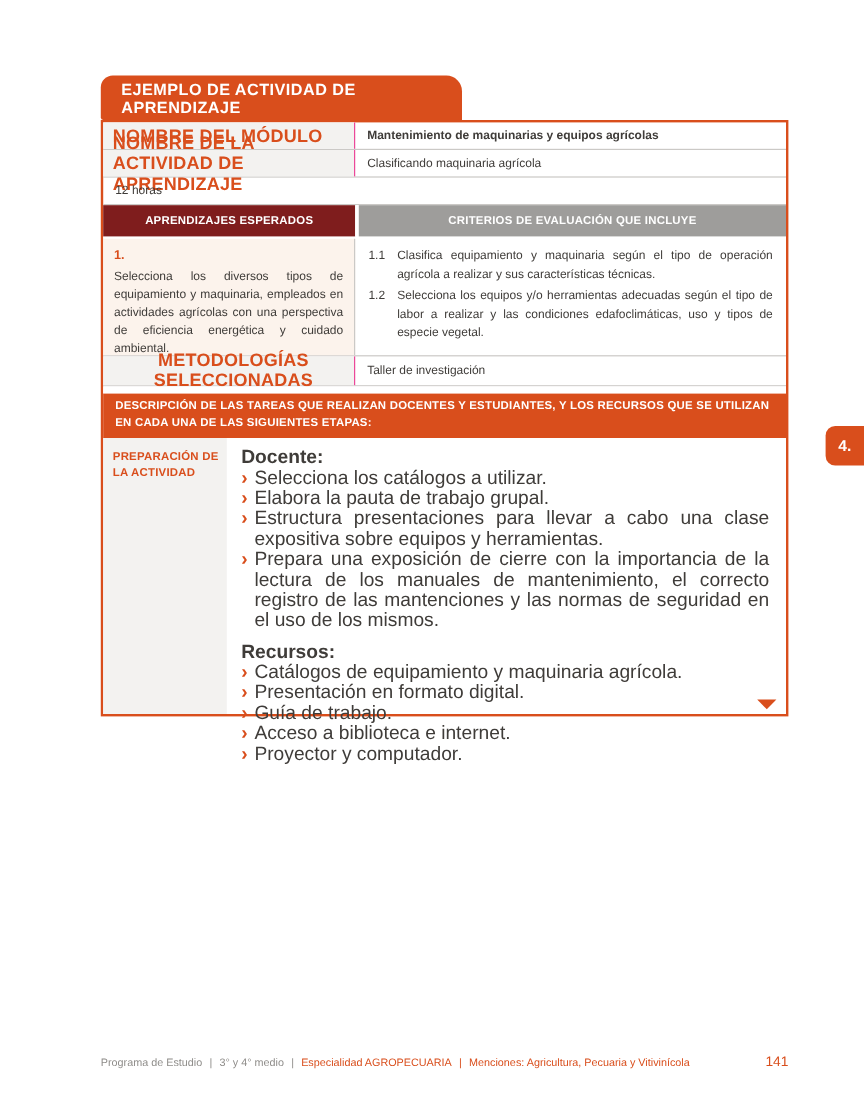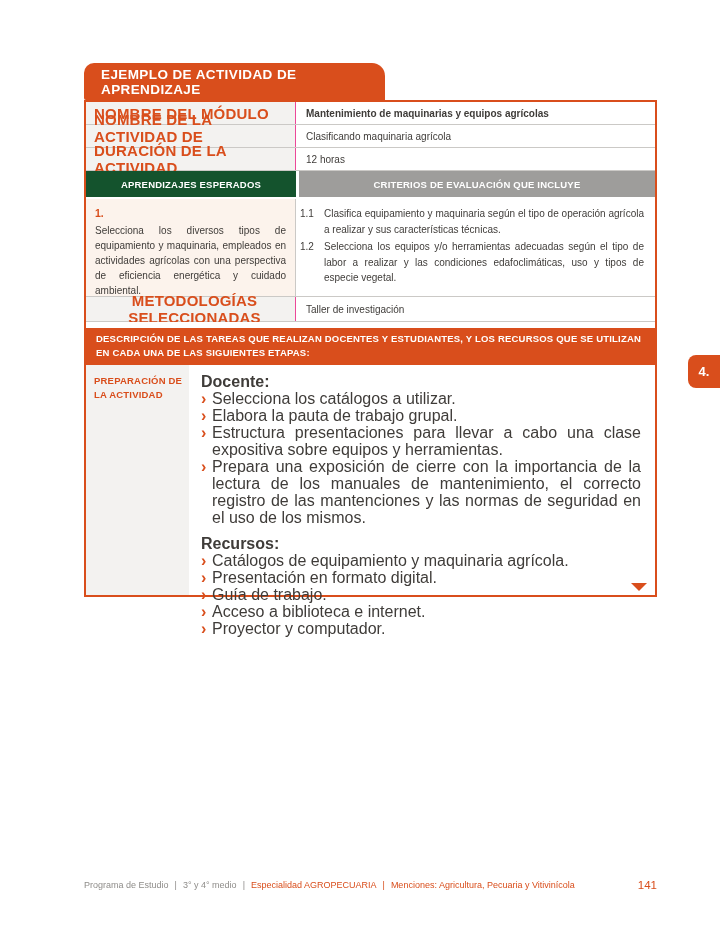--- a/index.html
+++ b/index.html
@@ -41,39 +41,39 @@
     color:#d94e1c;font-size:15px;font-weight:bold;letter-spacing:0.2px;
     display:flex;align-items:center;padding-left:8px;
   }
   .info-value{
     flex:1;display:flex;align-items:center;padding-left:10px;font-size:10px;
   }
   .info-value.bold{font-weight:bold;}
 
   .head-row{height:28px;border-bottom:2px solid #ffffff;}
   .head-left{
-    width:210px;flex:0 0 210px;background:#14532d;color:#fff;
+    width:210px;flex:0 0 210px;background:#7f1d1d;color:#fff;
     font-size:9.5px;font-weight:bold;letter-spacing:0.2px;
     display:flex;align-items:center;justify-content:center;text-align:left;
   }
   .head-gap{width:3px;flex:0 0 3px;background:#ffffff;}
   .head-right{
     flex:1;background:#9e9d9b;color:#fff;
     font-size:9.5px;font-weight:bold;letter-spacing:0.2px;
     display:flex;align-items:center;justify-content:center;text-align:center;
   }
 
   .content-row{height:98px;border-bottom:1px solid #cbc9c6;}
   .learning-cell{
     width:210px;flex:0 0 210px;background:#fcf3ec;border-right:1px solid #cbc9c6;
     padding:7px 9px;font-size:10px;line-height:1.5;
   }
   .learn-num{color:#d94e1c;font-weight:bold;font-size:10.5px;margin-bottom:1px;}
   .learn-text{text-align:justify;}
-  .criteria-cell{flex:1;padding:7px 11px 7px 4px;font-size:10px;line-height:1.55;}
+  .criteria-cell{flex:1;padding:7px 11px 7px 11px;font-size:10px;line-height:1.55;}
   .crit-item{display:flex;margin-bottom:2px;}
   .crit-num{flex:0 0 24px;}
   .crit-text{flex:1;text-align:justify;}
 
   .metodo-row{height:25px;border-bottom:1px solid #cbc9c6;text-align:center;}
 
   .spacer-row{height:6px;background:#ffffff;}
 
   .band{
     background:#d94e1c;color:#ffffff;
@@ -133,21 +133,20 @@
       <div class="cell info-label">NOMBRE DEL MÓDULO</div>
       <div class="cell info-value bold">Mantenimiento de maquinarias y equipos agrícolas</div>
     </div>
 
     <div class="row info-row">
       <div class="cell info-label">NOMBRE DE LA ACTIVIDAD DE APRENDIZAJE</div>
       <div class="cell info-value">Clasificando maquinaria agrícola</div>
     </div>
 
     <div class="row info-row">
-      <div class="cell info-label">DURACIÓN DE LA ACTIVIDAD</div>
       <div class="cell info-value">12 horas</div>
     </div>
 
     <div class="row head-row">
       <div class="cell head-left">APRENDIZAJES ESPERADOS</div>
       <div class="head-gap"></div>
       <div class="cell head-right">CRITERIOS DE EVALUACIÓN QUE INCLUYE</div>
     </div>
 
     <div class="row content-row">

